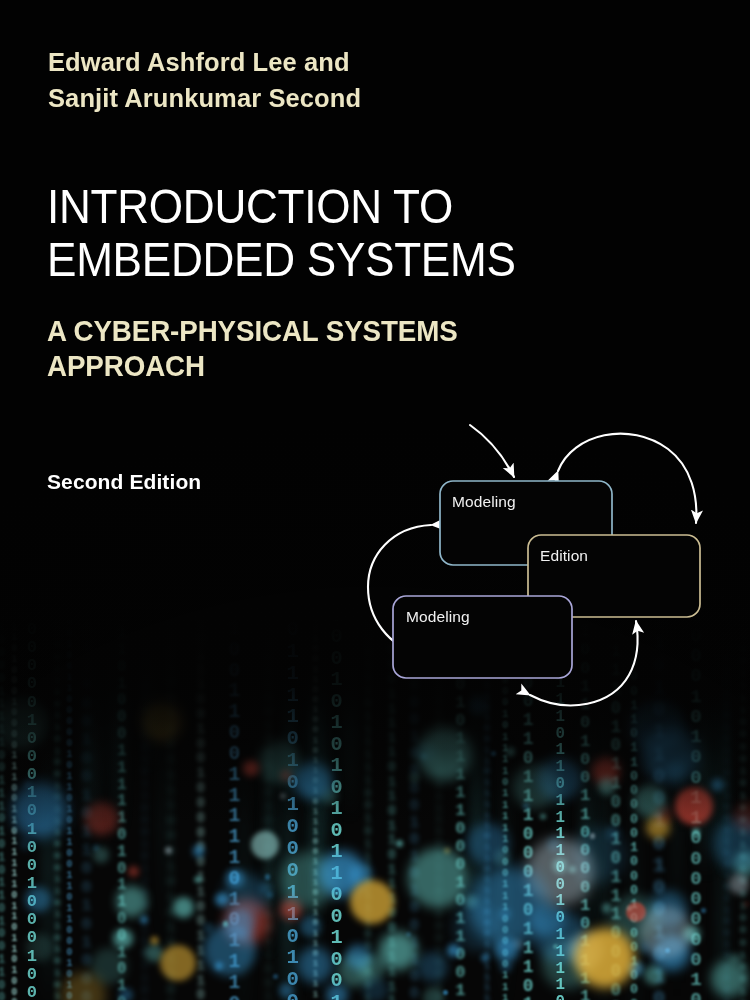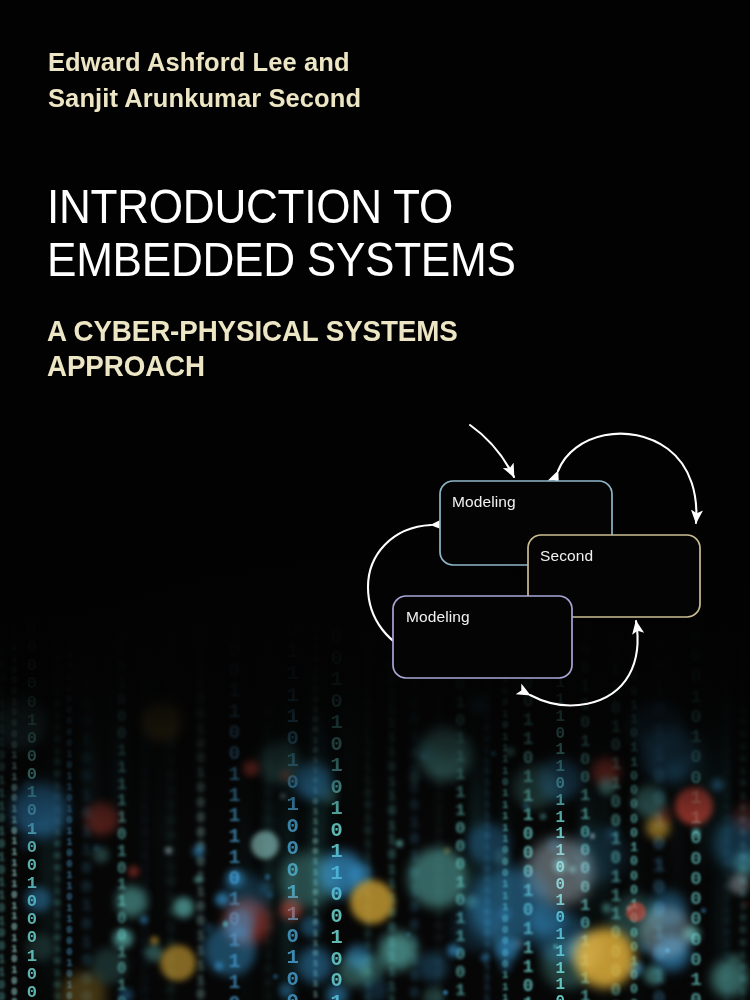--- a/index.html
+++ b/index.html
@@ -1317,20 +1317,21 @@
     <div class="title">
       <div>INTRODUCTION TO</div>
       <div>EMBEDDED SYSTEMS</div>
     </div>
 
     <div class="subtitle">
       <div>A CYBER-PHYSICAL SYSTEMS</div>
       <div>APPROACH</div>
     </div>
 
+    <div class="edition">Second Edition</div>
 
     <div id="diagram">
       <svg width="420" height="320" viewBox="0 0 420 320">
         <defs>
           <marker id="ah" markerWidth="9" markerHeight="9" refX="6.2" refY="3.1" orient="auto" markerUnits="strokeWidth">
             <path d="M0,0.2 L6.6,3.1 L0,6.0 L1.5,3.1 Z" fill="#ffffff"></path>
           </marker>
         </defs>
 
         <g fill="none" stroke="#ffffff" stroke-width="2.1" stroke-linecap="round">
@@ -1343,18 +1344,18 @@
 
           <path d="M 200,290 C 238,310 282,300 299,270 C 308,254 309,234 306,216" marker-start="url(#ah)" marker-end="url(#ah)"></path>
         </g>
 
         <rect x="110" y="76" width="172" height="84" rx="13" ry="13" fill="#040404" stroke="#8fb6c9" stroke-width="1.7"></rect>
         <rect x="198" y="130" width="172" height="82" rx="13" ry="13" fill="#040404" stroke="#cbbd93" stroke-width="1.7"></rect>
         <rect x="63" y="191" width="179" height="82" rx="13" ry="13" fill="#040404" stroke="#a9a6d8" stroke-width="1.7"></rect>
       </svg>
 
       <div class="box-label" style="left:122px; top:88px;">Modeling</div>
-      <div class="box-label" style="left:210px; top:142px;">Second</div>
+      <div class="box-label" style="left:210px; top:142px;">Edition</div>
       <div class="box-label" style="left:76px; top:203px;">Modeling</div>
     </div>
 
   </div>
 </div>
 
 </body></html>

